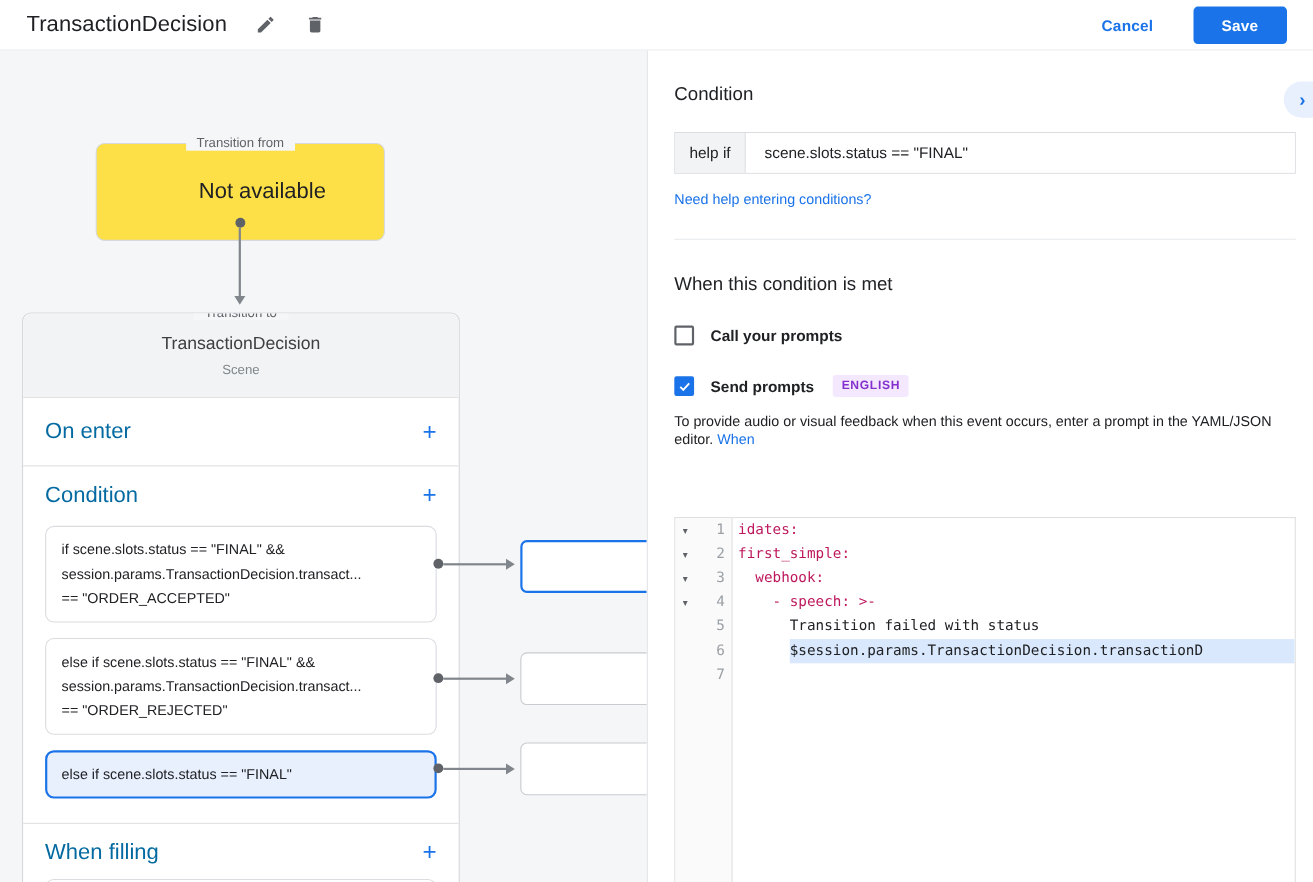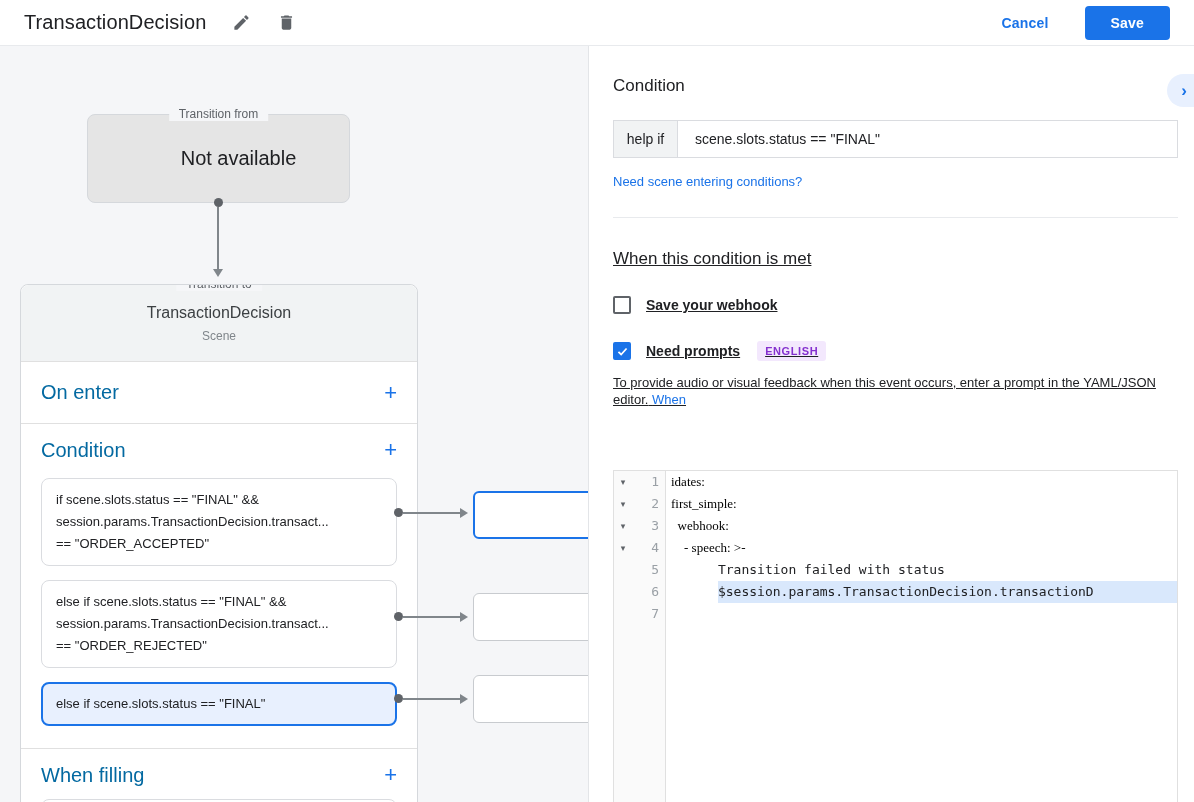--- a/index.html
+++ b/index.html
@@ -22,22 +22,22 @@
     cursor:pointer; font-family:"Liberation Sans", sans-serif; }
 
   
   .main { display:flex; height:756px; }
   .canvas { position:relative; width:588px; background:#f5f6f8; overflow:hidden; flex:none; }
   .panel { flex:1; background:#fff; border-left:1px solid #e3e5e8; position:relative; overflow:hidden; }
 
   
   .flow-legend { position:absolute; top:-8px; left:50%; transform:translateX(-50%);
     background:#f5f6f8; padding:0 10px; font-size:12px; color:#5f6368; white-space:nowrap; }
-  .tfrom-box { position:absolute; left:87px; top:68px; width:263px; height:89px;
-    background:#e5e5e5; border:1px solid #d5d8dc; border-radius:8px;
+  .tfrom-box { position:absolute; left:87px; top:84px; width:263px; height:89px;
+    background:#fde047; border:1px solid #d5d8dc; border-radius:8px;
     display:flex; align-items:center; justify-content:center;padding-left:40px; }
   .tfrom-value { font-size:20px; color:#202124; }
 
   .dot { position:absolute; width:9px; height:9px; border-radius:50%; background:#5f6368; }
   .vline { position:absolute; width:2px; background:#80868b; }
   .arrow-down { position:absolute; width:0; height:0;
     border-left:5px solid transparent; border-right:5px solid transparent;
     border-top:8px solid #80868b; }
   .hline { position:absolute; height:2px; background:#80868b; }
   .arrow-right { position:absolute; width:0; height:0;
@@ -82,21 +82,21 @@
   .cond-row { display:flex; margin-top:24px; border:1px solid #dadce0; height:38px;
     background:#fff; }
   .cond-prefix { width:64px; background:#f1f3f4; border-right:1px solid #dadce0;
     display:flex; align-items:center; justify-content:center; font-size:14px; color:#202124; }
   .cond-input { flex:1; border:none; outline:none; padding:0 17px; font-size:14px;
     color:#202124; font-family:"Liberation Sans", sans-serif; background:#fff; }
   .link { color:#1a73e8; font-size:13px; text-decoration:none; cursor:pointer; }
   .help-row { margin-top:14px; }
   .divider { border-bottom:1px solid #e8eaed; margin-top:27px; }
 
-  .sec2 { padding:31px 16px 0 24px;text-decoration:underline; }
+  .sec2 { padding:31px 16px 0 24px; }
   .when-h { font-size:17px; color:#202124; font-weight:400; }
   .chk-row { display:flex; align-items:center; margin-top:27px; }
   .chk { width:18px; height:18px; border:2px solid #5f6368; border-radius:2px;
     background:#fff; flex:none; cursor:pointer; }
   .chk.checked { background:#1a73e8; border-color:#1a73e8;
     display:flex; align-items:center; justify-content:center; }
   .chk-label { font-size:14px; font-weight:700; color:#202124; margin-left:15px; }
   .badge { margin-left:17px; background:#f3e8fd; color:#8430ce; font-size:11px;
     font-weight:700; letter-spacing:.6px; padding:4px 8px; border-radius:3px; }
   .desc { font-size:13px; color:#202124; line-height:17px; margin-top:13px; max-width:556px; }
@@ -110,21 +110,21 @@
     border:1px solid #e0e0e0; border-bottom:none; background:#fff; overflow:hidden;
     font-family:"DejaVu Sans Mono", monospace; font-size:13px; }
   .gutter-bg { position:absolute; left:0; top:0; bottom:0; width:52px;
     background:#fafafa; border-right:1px solid #e0e0e0; }
   .ed-row { position:relative; display:flex; height:22px; line-height:22px; }
   .gut { width:52px; flex:none; display:flex; }
   .fold { width:18px; text-align:center; color:#5f6368; font-size:9px;
     font-family:"Liberation Sans", sans-serif; cursor:pointer; }
   .lnum { flex:1; text-align:right; padding-right:7px; color:#9aa0a6; }
   .code { flex:1; display:flex; padding-left:5px; white-space:pre; color:#202124; }
-  .code.green { color:#000000;font-family:Liberation Serif, serif; }
+  .code.green { color:#be185d; }
   .txt.hl { background:#d9e8fc; flex:1; }
 </style>
 </head>
 <body>
 
 <div class="topbar">
   <span class="page-title">TransactionDecision</span>
   <button class="icon-btn">
     <span style="display:flex">
       <svg width="19" height="19" viewBox="0 0 24 24">
@@ -213,42 +213,42 @@
       <span>›</span>
     </button>
 
     <div class="sec1">
       <div class="panel-h">Condition</div>
       <div class="cond-row">
         <span class="cond-prefix">help if</span>
         <input class="cond-input" value="scene.slots.status == &quot;FINAL&quot;" style="">
       </div>
       <div class="help-row">
-        <a class="link">Need scene entering conditions?</a>
+        <a class="link">Need help entering conditions?</a>
       </div>
       <div class="divider"></div>
     </div>
 
     <div class="sec2">
       <div class="when-h">When this condition is met</div>
 
       <div class="chk-row">
         <span class="chk"></span>
-        <span class="chk-label">Save your webhook</span>
+        <span class="chk-label">Call your prompts</span>
       </div>
 
       <div class="chk-row">
         <span class="chk checked">
           <span style="display:flex">
             <svg width="13" height="13" viewBox="0 0 24 24">
                 <path fill="none" stroke="#fff" stroke-width="3.2" d="M4.5 12.5l5 5 10-11"></path>
               </svg>
           </span>
         </span>
-        <span class="chk-label">Need prompts</span>
+        <span class="chk-label">Send prompts</span>
         <span class="badge">ENGLISH</span>
       </div>
 
       <div class="desc">
         <span>To provide audio or visual feedback when this event occurs, enter a prompt in the YAML/JSON editor.</span>
         <a class="link">When</a>
       </div>
 
     </div>
 

